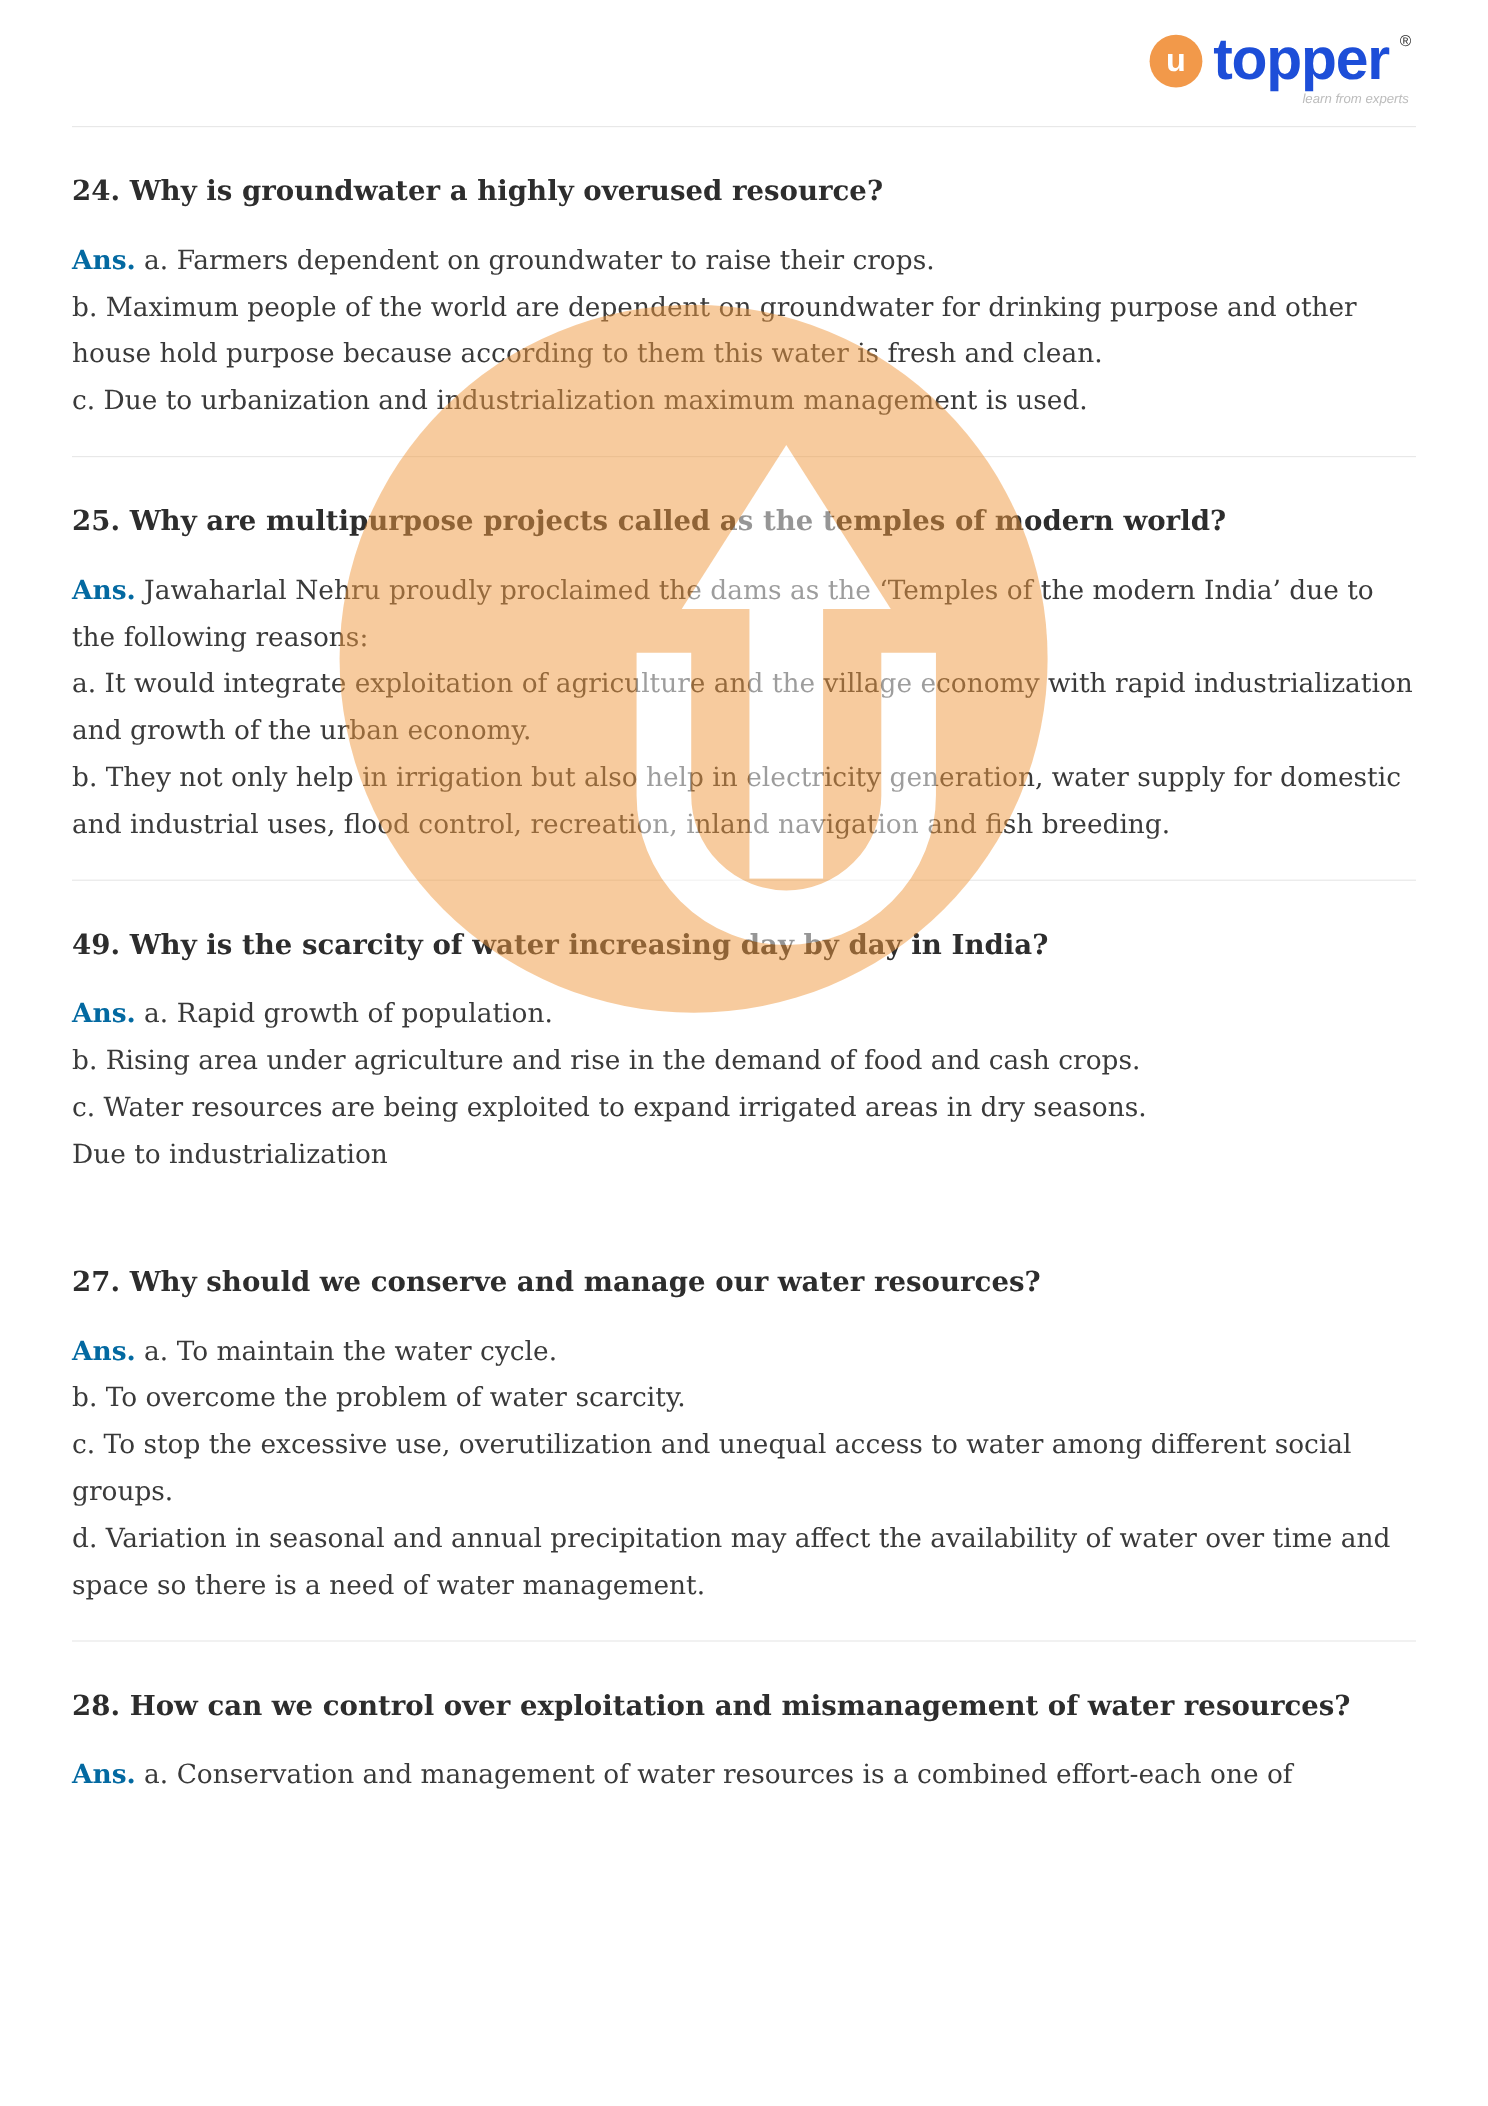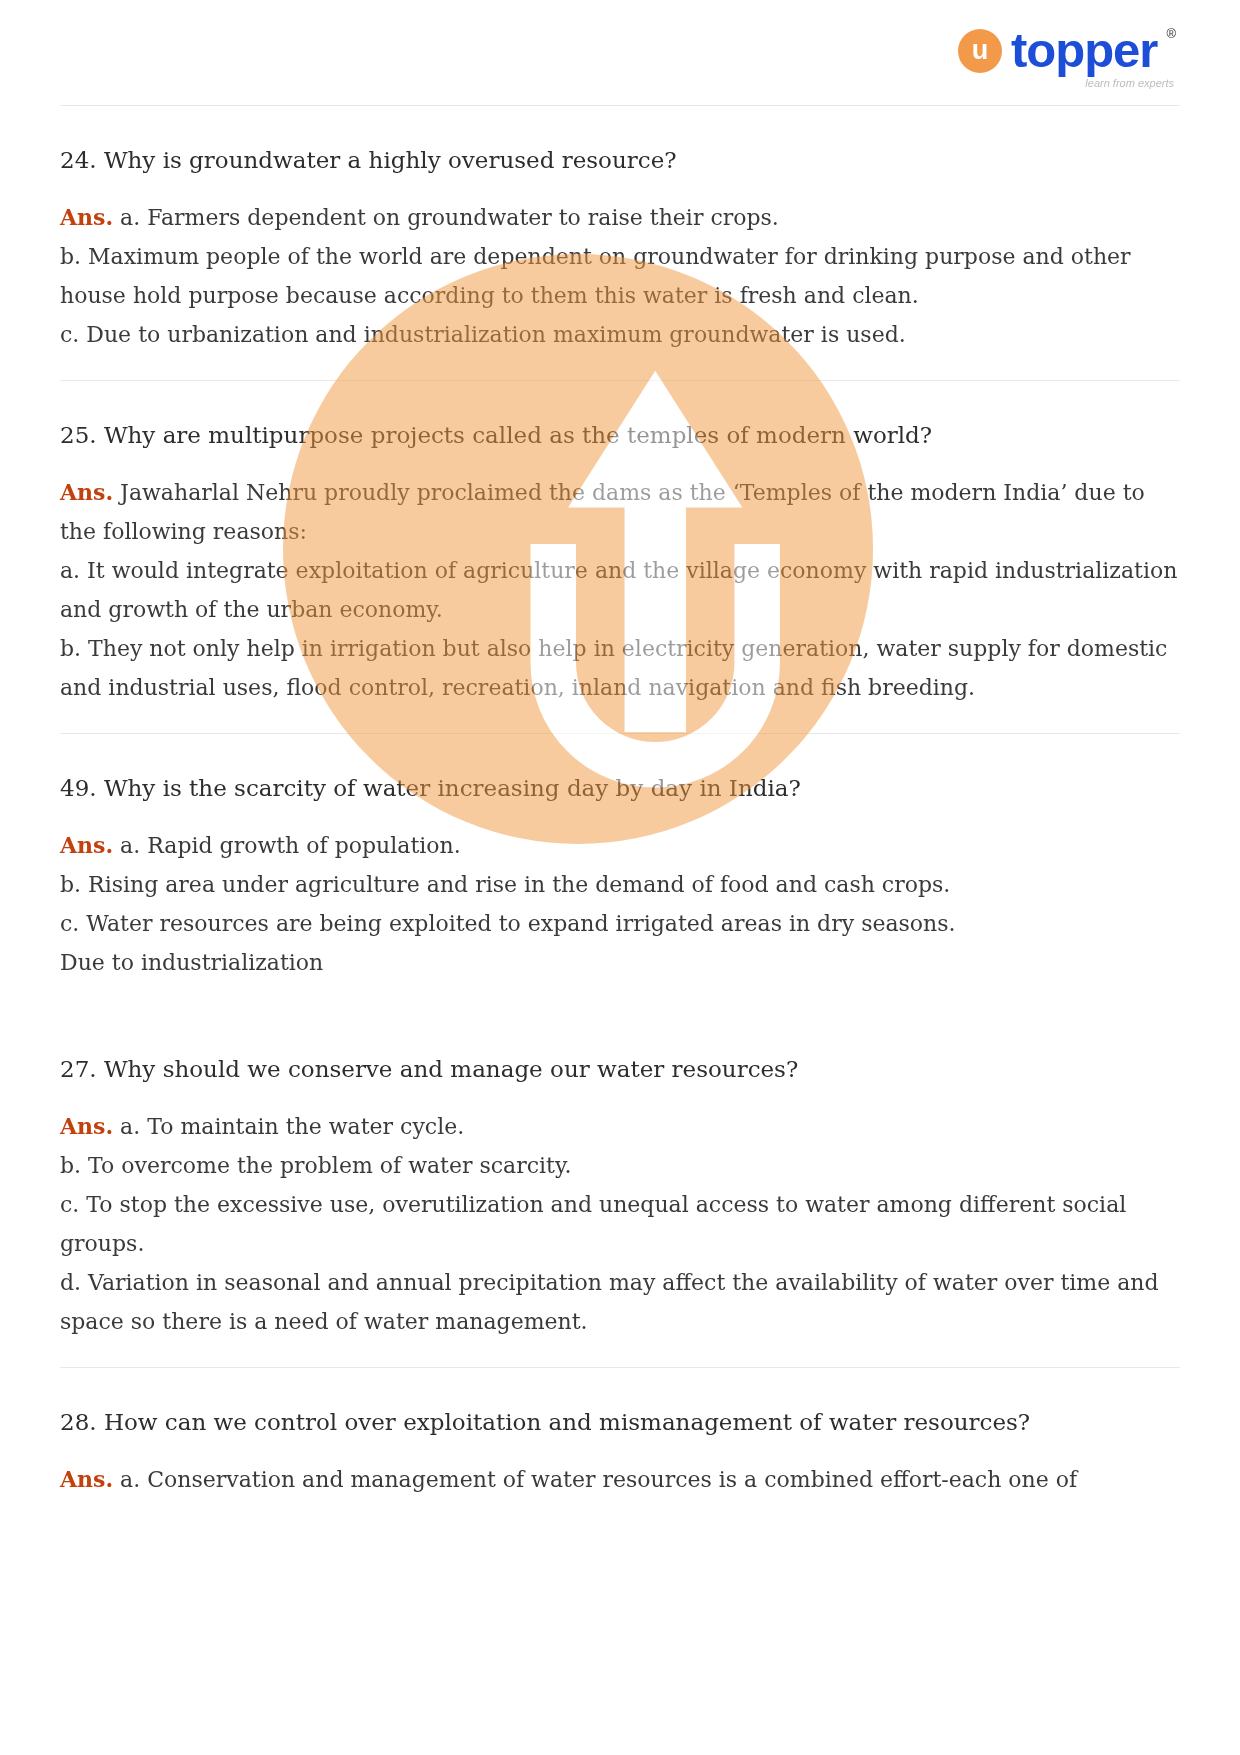--- a/index.html
+++ b/index.html
@@ -26,27 +26,27 @@
   .brand-name { font-size: 49px; font-weight: bold; color: #1d4ed8; letter-spacing: -1px; line-height: 1; }
   .brand-reg { font-size: 13px; color: #2e2e2e; align-self: flex-start; margin-top: 0; }
   .brand-tagline { font-size: 11px; color: #bcbcbc; font-style: italic; margin-top: 2px; margin-right: 2px; }
   
   .divider { border: none; border-top: 1px solid #e8e8e8; height: 0; }
   .header-divider { margin: 16px 60px 0; }
   .section-divider { margin: 26px 0 0; }
   
   .content { padding: 0 60px; position: relative; z-index: 1; }
   .q-title {
-    font-size: 23px; font-weight: normal; color: #2d2d2d;
+    font-size: 23px; font-weight: bold; color: #2d2d2d;
     margin: 38px 0 0; line-height: 32px;
   }
   section + section .q-title { margin-top: 71px; }
   .answer { margin-top: 22px; font-size: 22px; line-height: 39px; }
   .answer-line { margin: 0; }
-  .answer-line strong { color: #c2410c; }
+  .answer-line strong { color: #0369a1; }
   
   .watermark {
     position: absolute;
     left: 281px; top: 252px;
     width: 594px; height: 594px;
     opacity: 0.5;
     pointer-events: none;
     z-index: 3;
   }
 </style>
@@ -67,21 +67,21 @@
   </header>
 
   <hr class="divider header-divider">
 
   <main class="content">
       <section class="qa-block">
         <h2 class="q-title">24. Why is groundwater a highly overused resource?</h2>
         <div class="answer">
           <p class="answer-line"><strong>Ans.</strong> a. Farmers dependent on groundwater to raise their crops.</p>
           <p class="answer-line">b. Maximum people of the world are dependent on groundwater for drinking purpose and other house hold purpose because according to them this water is fresh and clean.</p>
-          <p class="answer-line">c. Due to urbanization and industrialization maximum groundwater is used.</p>
+          <p class="answer-line">c. Due to urbanization and industrialization maximum management is used.</p>
         </div>
       </section>
       <hr class="divider section-divider">
       <section class="qa-block">
         <h2 class="q-title">25. Why are multipurpose projects called as the temples of modern world?</h2>
         <div class="answer">
           <p class="answer-line"><strong>Ans.</strong> Jawaharlal Nehru proudly proclaimed the dams as the ‘Temples of the modern India’ due to the following reasons:</p>
           <p class="answer-line">a. It would integrate exploitation of agriculture and the village economy with rapid industrialization and growth of the urban economy.</p>
           <p class="answer-line">b. They not only help in irrigation but also help in electricity generation, water supply for domestic and industrial uses, flood control, recreation, inland navigation and fish breeding.</p>
         </div>

